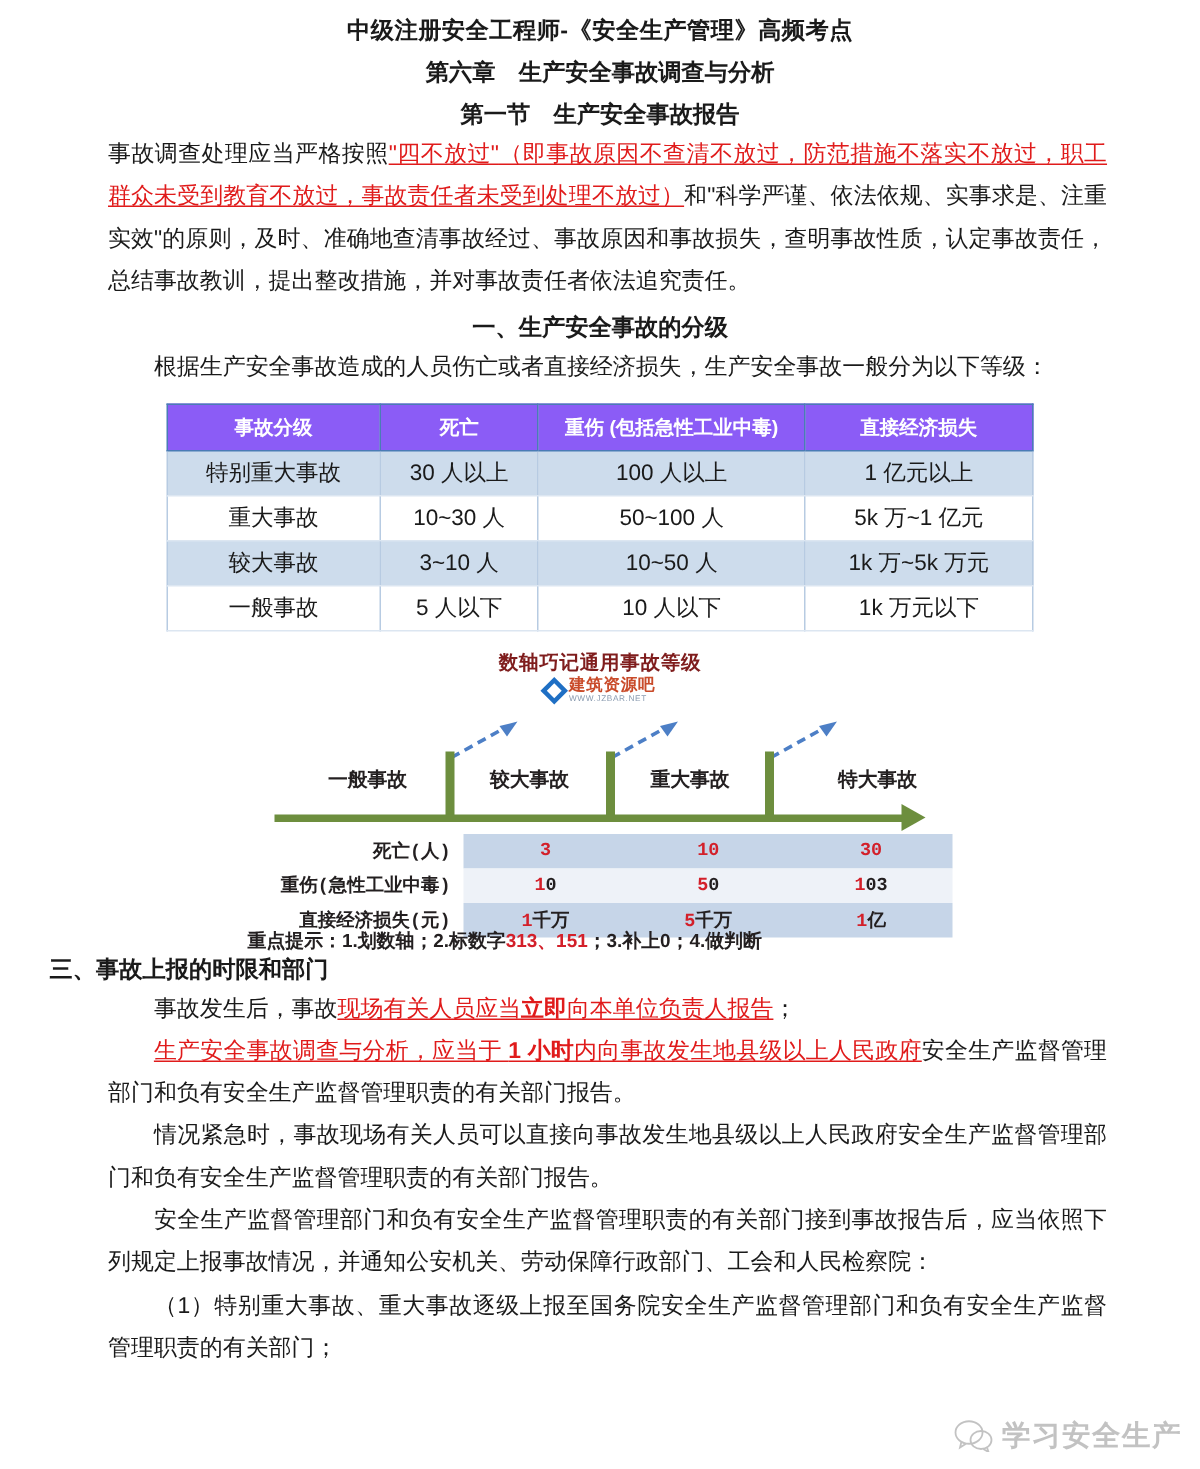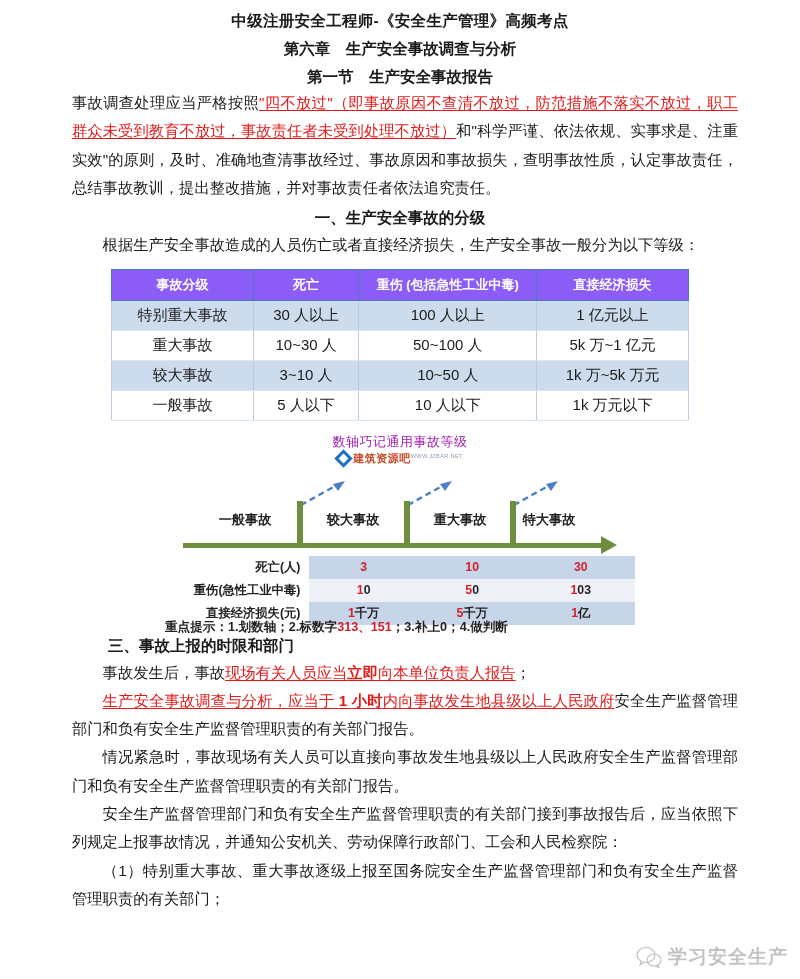--- a/index.html
+++ b/index.html
@@ -44,21 +44,21 @@
   .sub-heading {
     text-align: center;
     font-weight: bold;
     font-size: 15.5px;
     margin: 6px 0 2px 0;
   }
   .left-heading {
     font-weight: bold;
     font-size: 15.5px;
     margin: 8px 0 2px 0;
-    padding-left: 108px;
+    padding-left: 33px;
   }
 
   
   .para {
     font-size: 15.3px;
     line-height: 1.85;
     margin: 0;
     padding: 0 62px 0 72px;
     text-align: justify;
     text-justify: inter-ideograph;
@@ -128,22 +128,22 @@
     height: 195px;
     margin: 12px auto 0 auto;
   }
   .fig-title {
     position: absolute;
     top: 0;
     left: 0;
     width: 470px;
     text-align: center;
     font-size: 13px;
-    font-weight: normal;
-    color: #a21caf;
+    font-weight: bold;
+    color: #7f1d1d;
     letter-spacing: .5px;
   }
   .fig-logo {
     position: absolute;
     top: 19px;
     left: 0;
     width: 470px;
     display: flex;
     justify-content: center;
     align-items: center;
@@ -161,20 +161,21 @@
     position: absolute;
     left: 3px;
     top: 3px;
     width: 7px;
     height: 7px;
     background: #ffffff;
     transform: rotate(0deg);
   }
   .fig-logo .logo-text {
     display: flex;
+    flex-direction: column;
     line-height: 1;
   }
   .fig-logo .logo-main {
     font-size: 11px;
     font-weight: bold;
     color: #c94b2a;
     letter-spacing: .5px;
   }
   .fig-logo .logo-sub {
     font-size: 5.5px;
@@ -216,40 +217,41 @@
     position: absolute;
     top: 78px;
     font-size: 13.2px;
     font-weight: bold;
     color: #231f20;
     text-align: center;
   }
   .seg-label.s1 { left: 28px;  width: 104px; }
   .seg-label.s2 { left: 138px; width: 100px; }
   .seg-label.s3 { left: 245px; width: 100px; }
-  .seg-label.s4 { left: 334px; width: 100px; }
+  .seg-label.s4 { left: 370px; width: 100px; }
 
   .dash-arrow {
     position: absolute;
     top: 46px;
     width: 48px;
     height: 28px;
   }
   .dash-arrow.a1 { left: 134px; }
   .dash-arrow.a2 { left: 241px; }
   .dash-arrow.a3 { left: 347px; }
 
   
   .fig-table {
     position: absolute;
     left: 0;
     top: 123px;
     width: 470px;
     font-size: 12.3px;
     border-collapse: collapse;
+    font-family: Liberation Mono, monospace;
   }
   .fig-table td {
     padding: 2px 0;
     height: 19px;
   }
   .fig-table td.rowlabel {
     width: 132px;
     text-align: right;
     padding-right: 9px;
     font-weight: bold;

